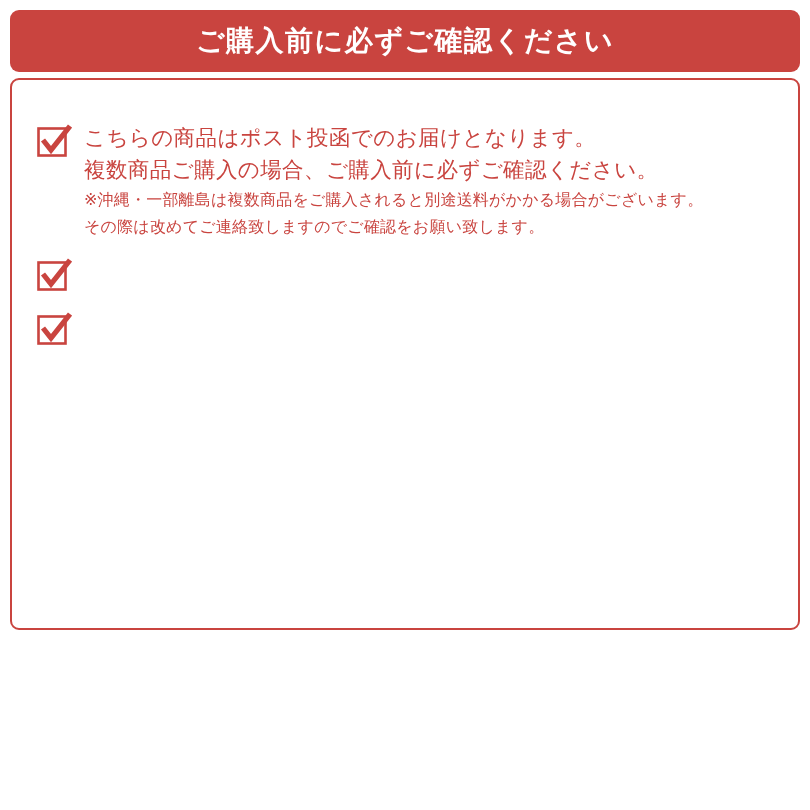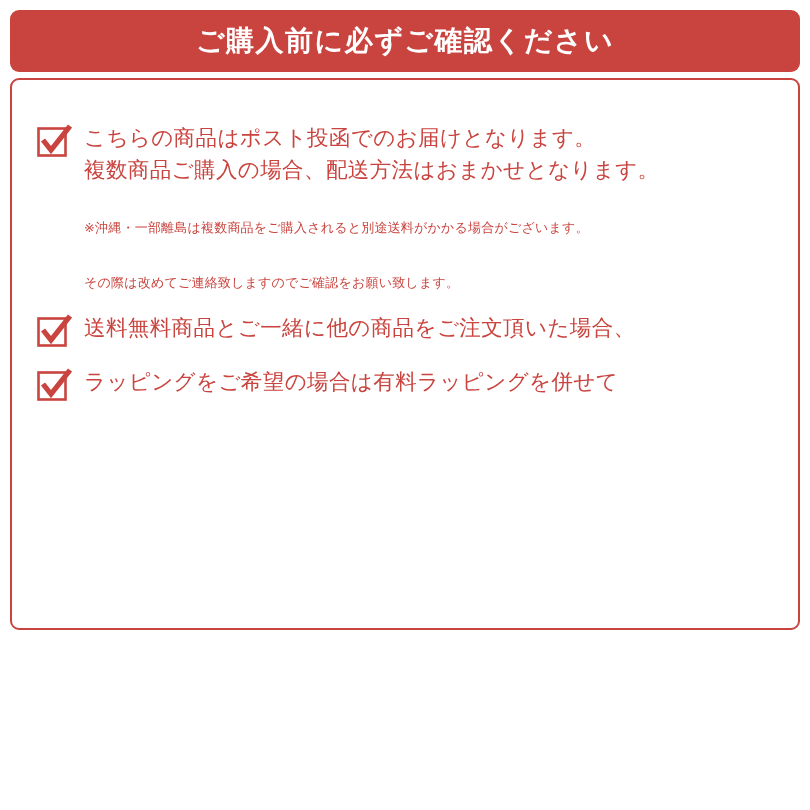--- a/index.html
+++ b/index.html
@@ -86,24 +86,23 @@
   }
 
   .line {
     color: #c9443f;
     font-size: 21.5px;
     line-height: 32px;
     letter-spacing: 0.4px;
     white-space: nowrap;
   }
   .line.small {
-    font-size: 13px;
+    font-size: 16px;
     line-height: 27px;
     letter-spacing: 0.2px;
-    margin-top: 28px;
   }
 </style>
 </head>
 <body>
 
 <div id="page">
 
   <div class="banner">
     <div class="banner-title">ご購入前に必ずご確認ください</div>
   </div>
@@ -112,43 +111,41 @@
     <div class="items">
         <div class="item">
           <span class="check">
             <svg width="36" height="36" viewBox="0 0 36 36">
               <rect x="2.5" y="4.5" width="27" height="27" fill="none" stroke="#c9443f" stroke-width="2.6"></rect>
               <path d="M7 16 L15 26 L34 2" fill="none" stroke="#c9443f" stroke-width="5.2" stroke-linecap="butt" stroke-linejoin="miter"></path>
             </svg>
           </span>
           <div class="lines">
             <div class="line">こちらの商品はポスト投函でのお届けとなります。</div>
-            <div class="line">複数商品ご購入の場合、配送方法はおまかせとなります。</div>
+            <div class="line">複数商品ご購入の場合、ご購入前に必ずご確認ください。</div>
             <div class="line small">※沖縄・一部離島は複数商品をご購入されると別途送料がかかる場合がございます。</div>
             <div class="line small">その際は改めてご連絡致しますのでご確認をお願い致します。</div>
           </div>
         </div>
         <div class="item">
           <span class="check">
             <svg width="36" height="36" viewBox="0 0 36 36">
               <rect x="2.5" y="4.5" width="27" height="27" fill="none" stroke="#c9443f" stroke-width="2.6"></rect>
               <path d="M7 16 L15 26 L34 2" fill="none" stroke="#c9443f" stroke-width="5.2" stroke-linecap="butt" stroke-linejoin="miter"></path>
             </svg>
           </span>
           <div class="lines">
-            <div class="line">送料無料商品とご一緒に他の商品をご注文頂いた場合、</div>
           </div>
         </div>
         <div class="item">
           <span class="check">
             <svg width="36" height="36" viewBox="0 0 36 36">
               <rect x="2.5" y="4.5" width="27" height="27" fill="none" stroke="#c9443f" stroke-width="2.6"></rect>
               <path d="M7 16 L15 26 L34 2" fill="none" stroke="#c9443f" stroke-width="5.2" stroke-linecap="butt" stroke-linejoin="miter"></path>
             </svg>
           </span>
           <div class="lines">
-            <div class="line">ラッピングをご希望の場合は有料ラッピングを併せて</div>
           </div>
         </div>
       </div>
   </div>
 
 </div>
 
 </body></html>

